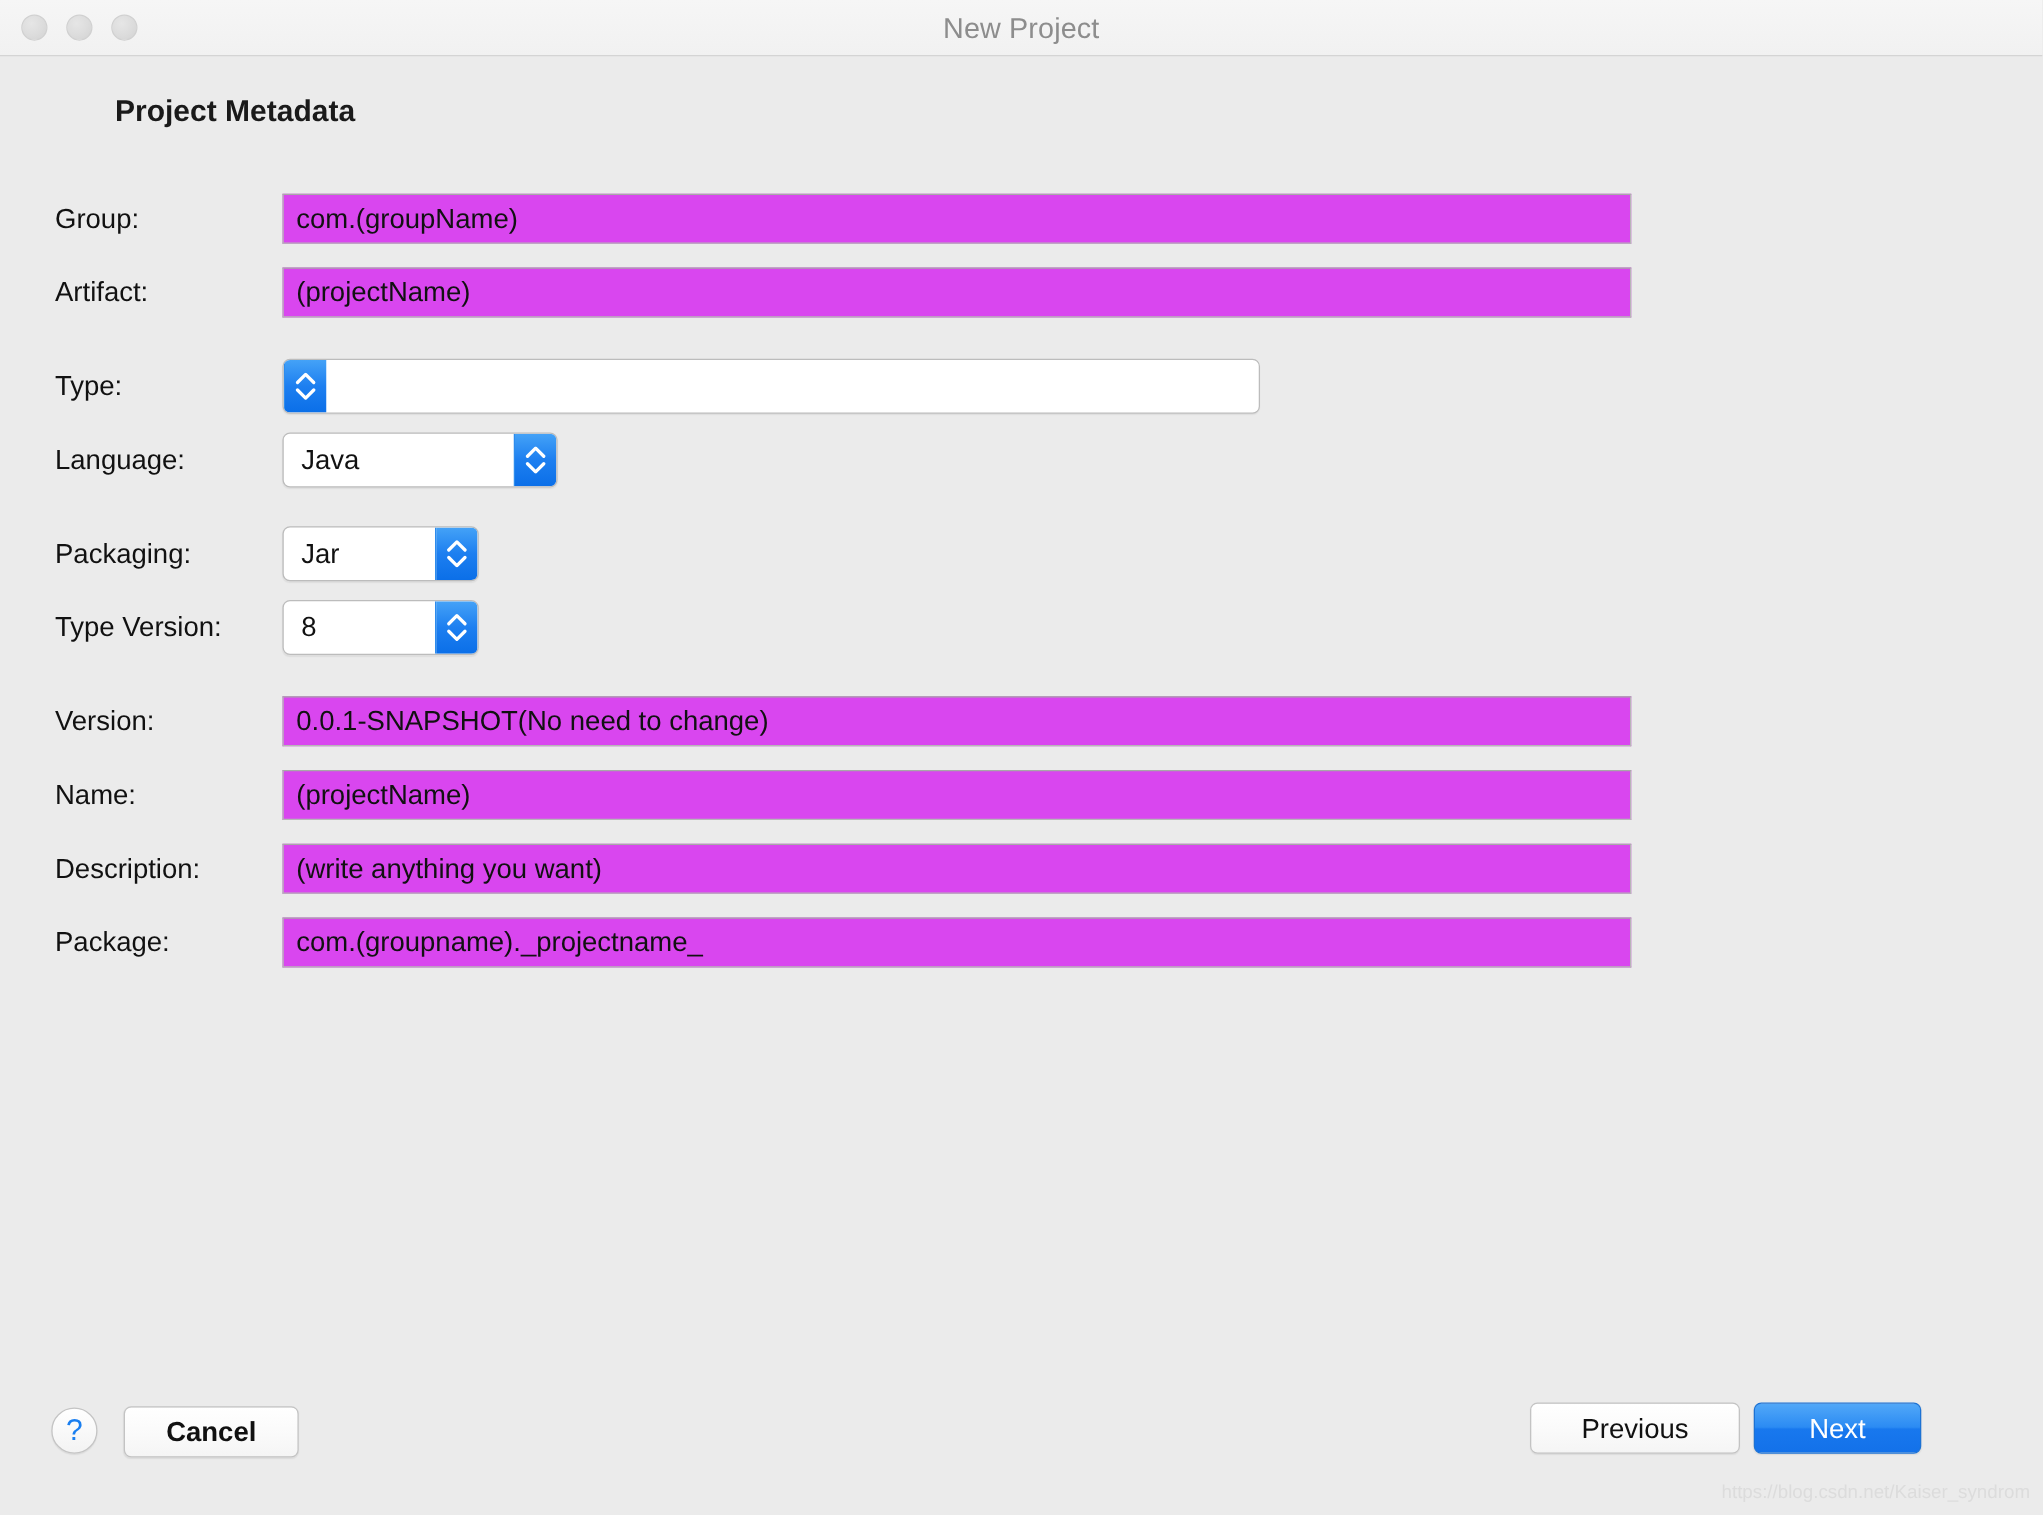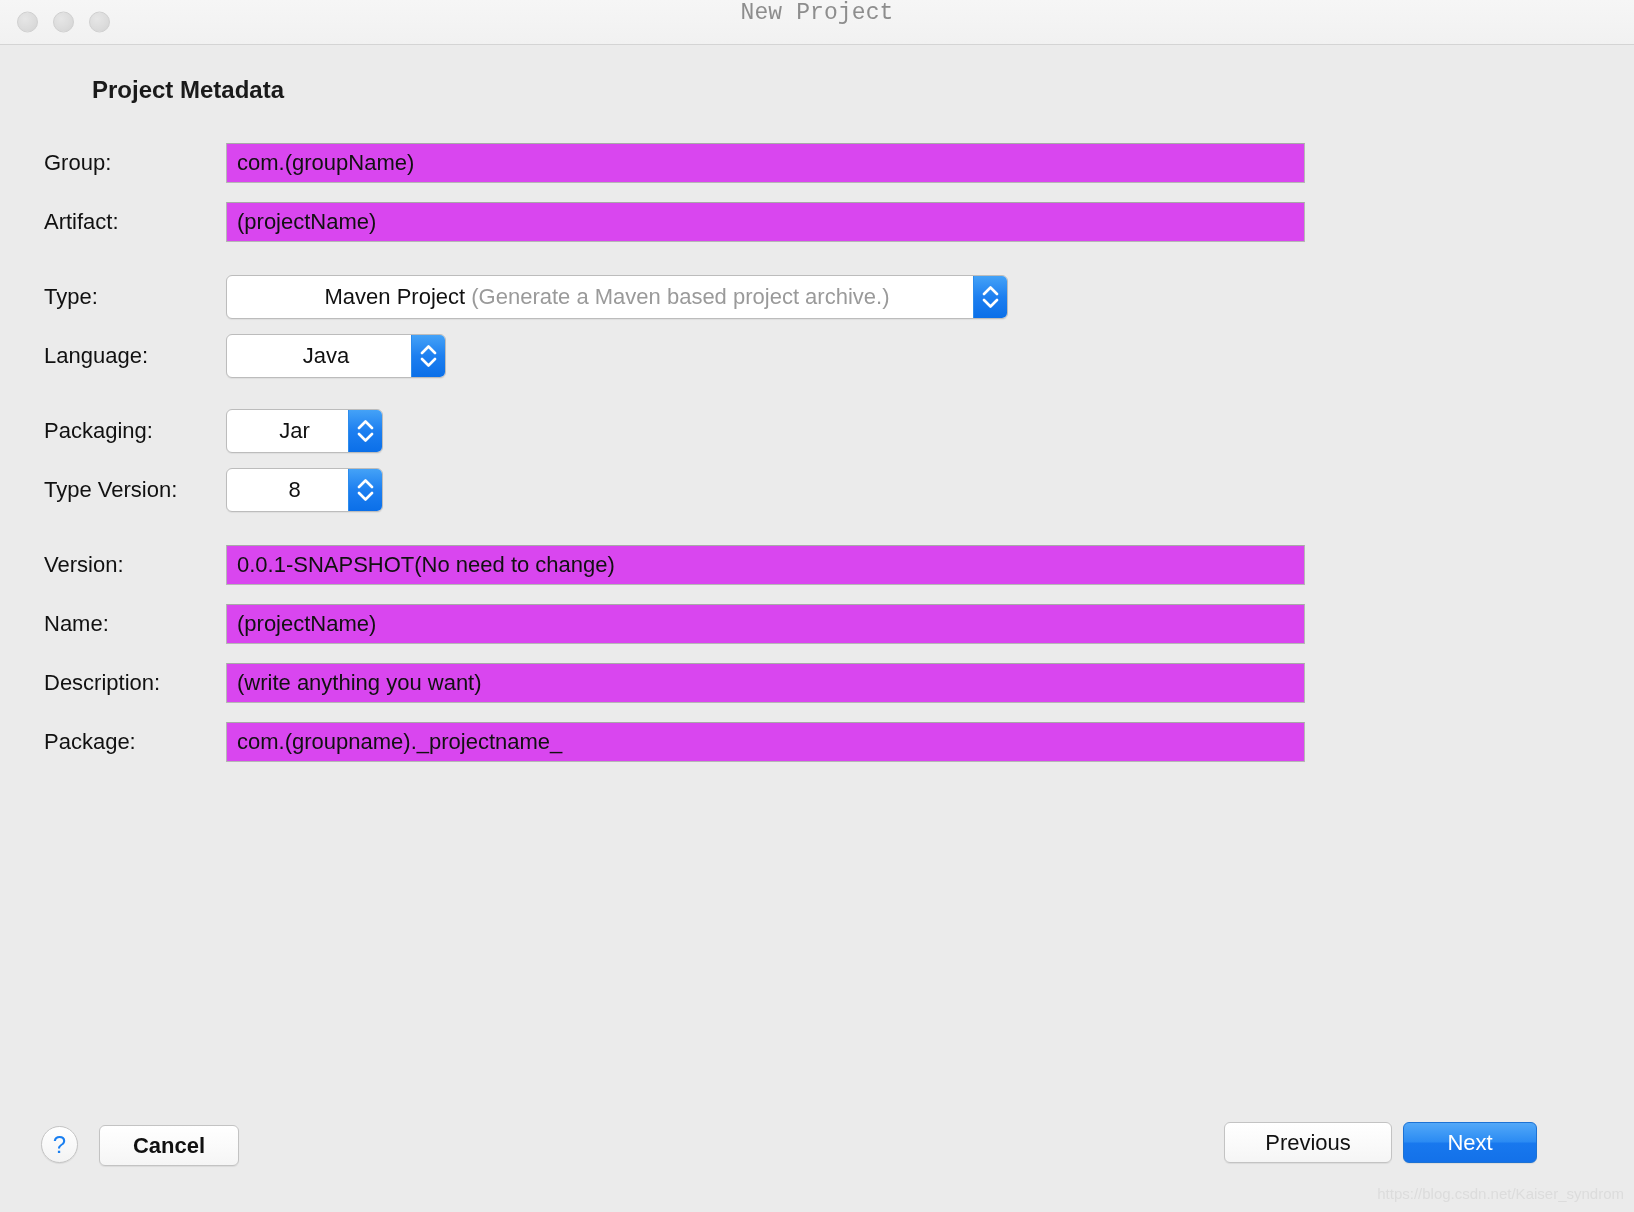--- a/index.html
+++ b/index.html
@@ -25,21 +25,21 @@
   }
 
   
   .titlebar {
     position: relative;
     height: 45px;
     flex: 0 0 45px;
     background: linear-gradient(to bottom, #f6f6f6 0%, #f1f1f1 100%);
     border-bottom: 1px solid #d4d4d4;
     display: flex;
-    font-family: Liberation Mono, monospace;
+    align-items: center;
   }
   .traffic-lights {
     position: absolute;
     left: 17px;
     top: 50%;
     transform: translateY(-50%);
     display: flex;
     gap: 15px;
   }
   .light {
@@ -69,23 +69,22 @@
     left: 44px;
     top: 31px;
     font-size: 24px;
     font-weight: bold;
     color: #1a1a1a;
     margin-left: 48px;
   }
 
   .form {
     position: absolute;
-    left: 0; top: 88px;
+    left: 0; top: 100px;
     width: 100%;
-    text-align: center;
   }
 
   .row {
     position: relative;
     height: 59px;
     display: flex;
     align-items: center;
   }
   .row.gap-before { margin-top: 16px; padding-left: 44px; }
 
@@ -239,21 +238,20 @@
       </div>
 
       <div class="row">
         <div class="label">Artifact:</div>
         <div class="field">(projectName)</div>
       </div>
 
       <div class="row gap-before">
         <div class="label">Type:</div>
         <div class="popup type">
-          <div class="popup-text"><span>Maven Project</span><span class="popup-hint"> (Generate a Maven based project archive.)</span></div>
           <div class="stepper">
             <svg width="17" height="10" viewBox="0 0 17 10">
                 <path d="M2 8 L8.5 1.5 L15 8" fill="none" stroke="#ffffff" stroke-width="2.6" stroke-linecap="round" stroke-linejoin="round"></path>
               </svg>
             <svg width="17" height="10" viewBox="0 0 17 10">
                 <path d="M2 2 L8.5 8.5 L15 2" fill="none" stroke="#ffffff" stroke-width="2.6" stroke-linecap="round" stroke-linejoin="round"></path>
               </svg>
           </div>
         </div>
       </div>

